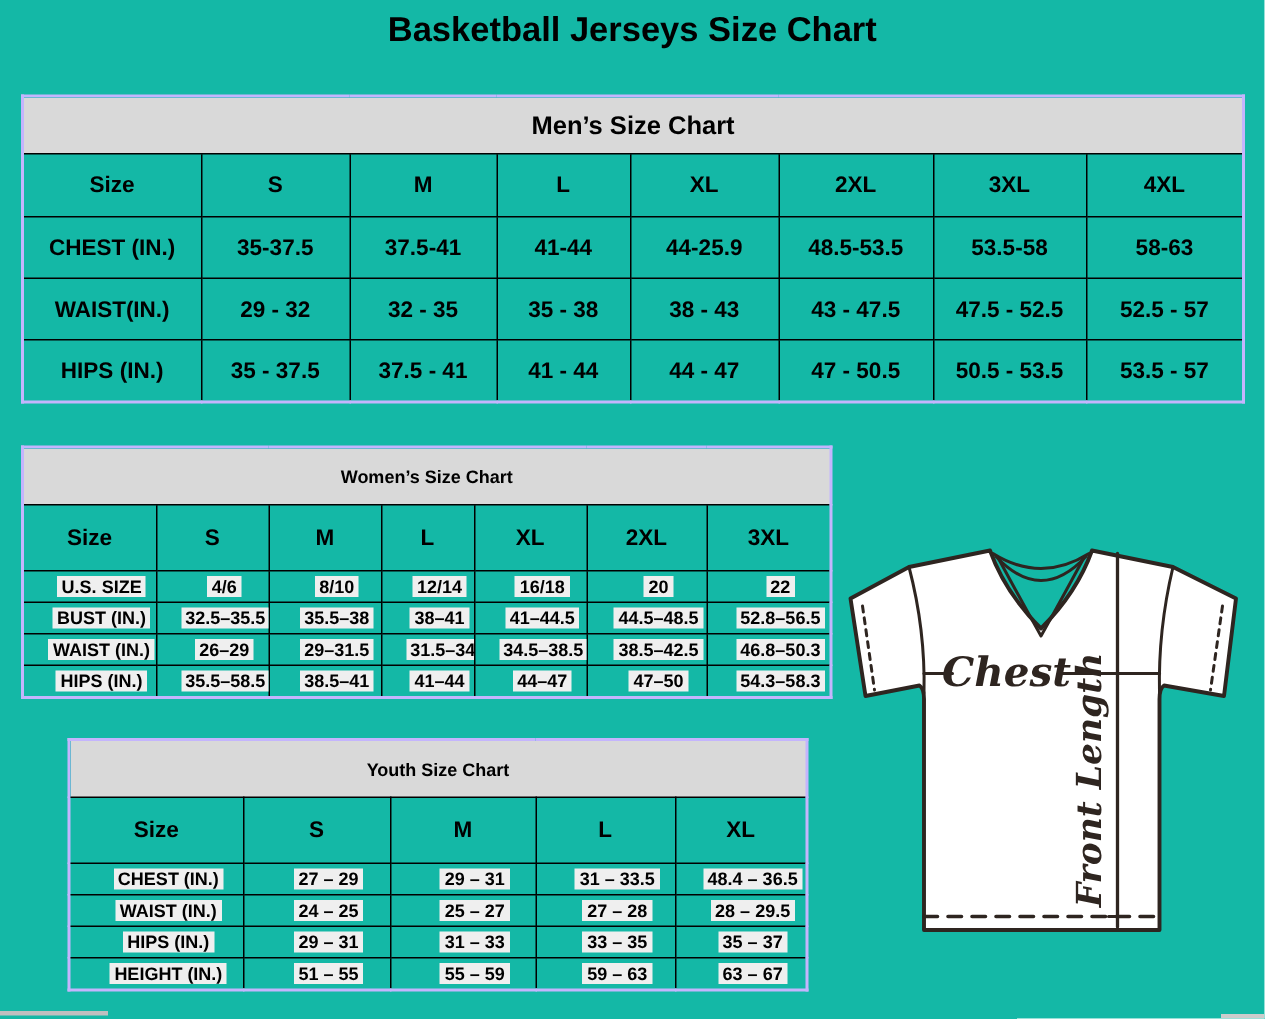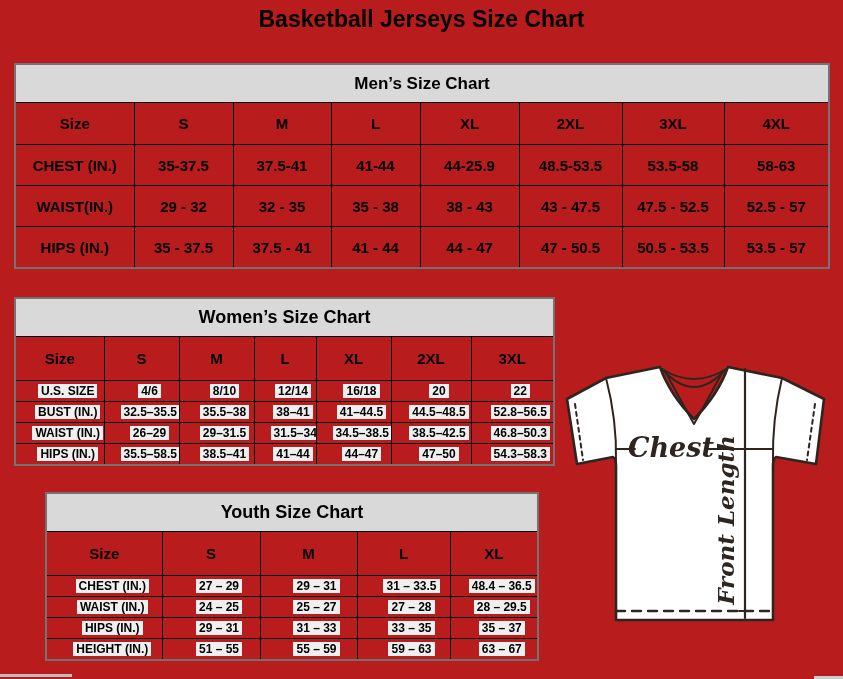--- a/index.html
+++ b/index.html
@@ -1,40 +1,40 @@
 <!DOCTYPE html>
 <html><head>
 <meta charset="utf-8">
 <style>
   html,body{margin:0;padding:0;background:#ffffff;}
   .page{
     position:relative;
     width:843px;height:679px;
-    background:#b91c1c;
+    background:#14b8a6;
     font-family:"Liberation Sans",sans-serif;
     color:#000;
     overflow:hidden;
   }
   .page-title{
     position:absolute;top:6px;left:0;width:843px;
     text-align:center;font-size:23px;font-weight:bold;
     letter-spacing:0px;color:#000;
   }
   .tbl{position:absolute;}
   #mens-table{left:14px;top:63px;width:814px;}
   #womens-table{left:14px;top:297px;width:539px;}
   #youth-table{left:14px;top:492px;width:492px;margin-left:31px;}
 
-  table{border-collapse:collapse;table-layout:fixed;width:100%;border:2px solid #737373;}
+  table{border-collapse:collapse;table-layout:fixed;width:100%;border:2px solid #c4b5fd;}
   th,td{border:1px solid #000;text-align:center;vertical-align:middle;padding:0;overflow:hidden;white-space:nowrap;}
   .band{background:#d9d9d9;font-weight:bold;}
   .mens .band{font-size:17px;height:37px;}
   .mens .head-row th{font-size:15px;height:41px;}
   .mens .data-row th,.mens .data-row td{font-size:15px;font-weight:bold;height:40px;}
-  .compact .band{font-size:18px;height:37px;}
+  .compact .band{font-size:12px;height:37px;}
   .compact .head-row th{font-size:15px;height:43px;}
   .compact .data-row th,.compact .data-row td{font-size:12px;font-weight:bold;height:20px;padding-left:16px;}
   .compact .rowlabel{font-size:11px;}
   .hl{background:#efefef;padding:0 3px;}
 
   .jersey-wrap{position:absolute;left:556px;top:362px;width:280px;height:268px;}
   .artifact{position:absolute;background:#bfbfbf;}
   #artifact-left{left:0;top:674px;width:72px;height:3px;}
   #artifact-right{left:814px;top:676px;width:29px;height:3px;background:#cccccc;}
 </style>

